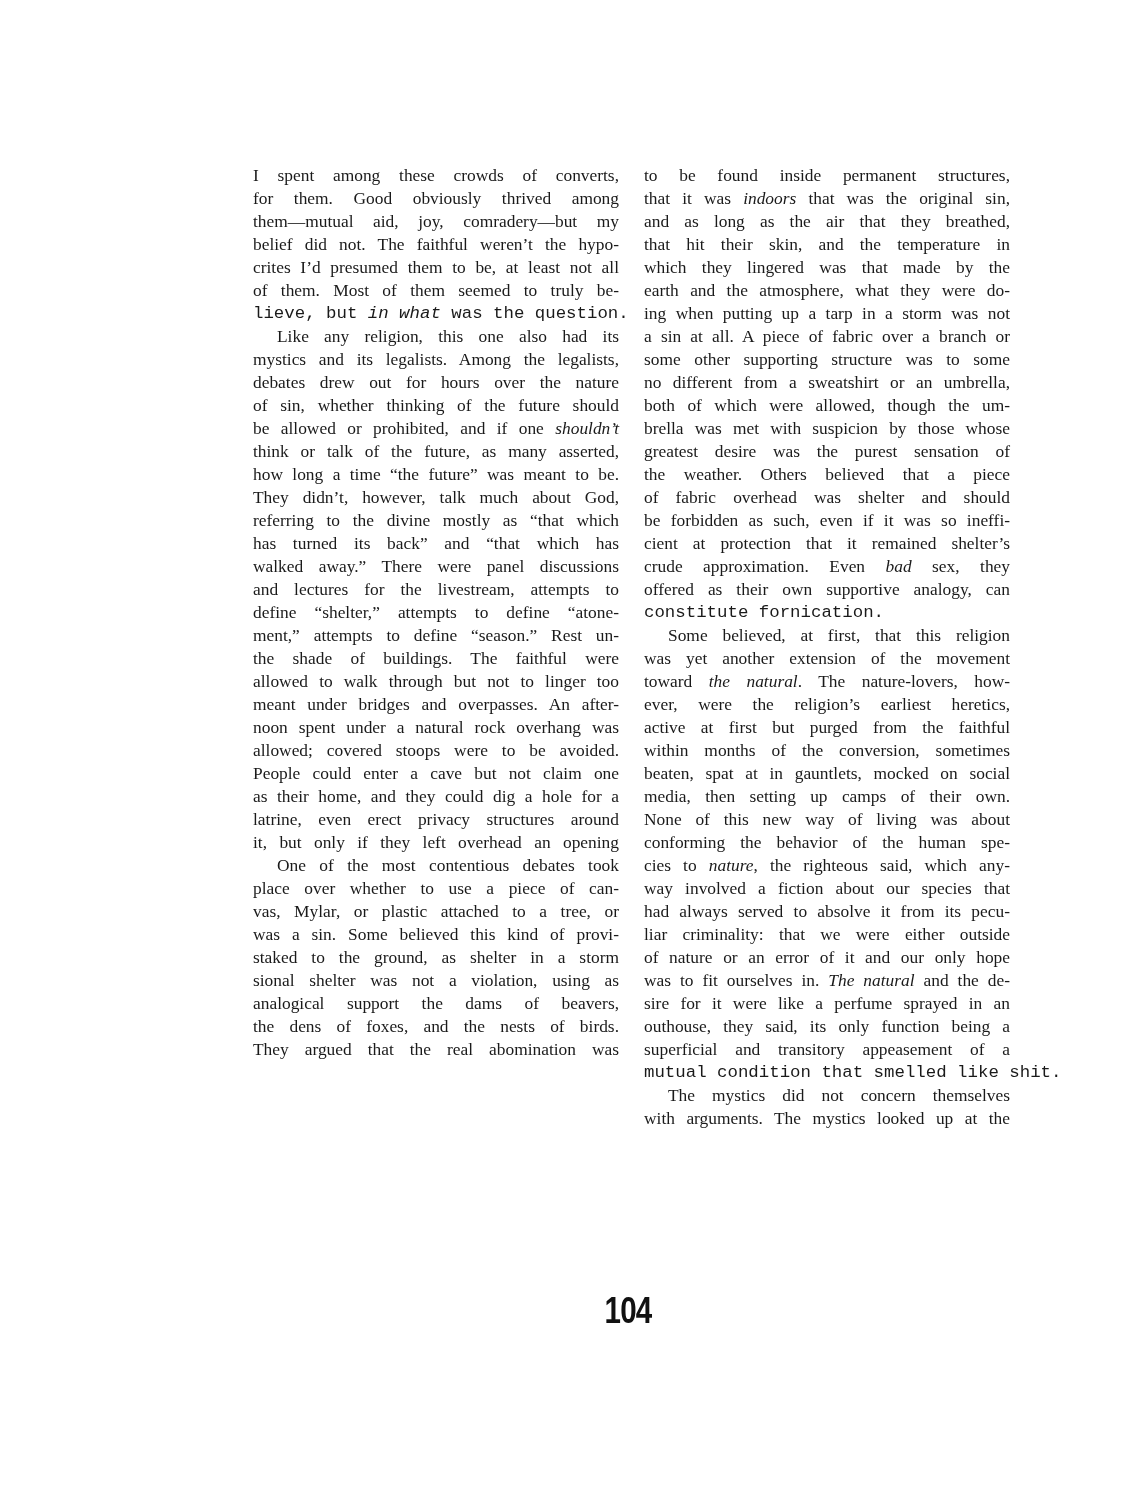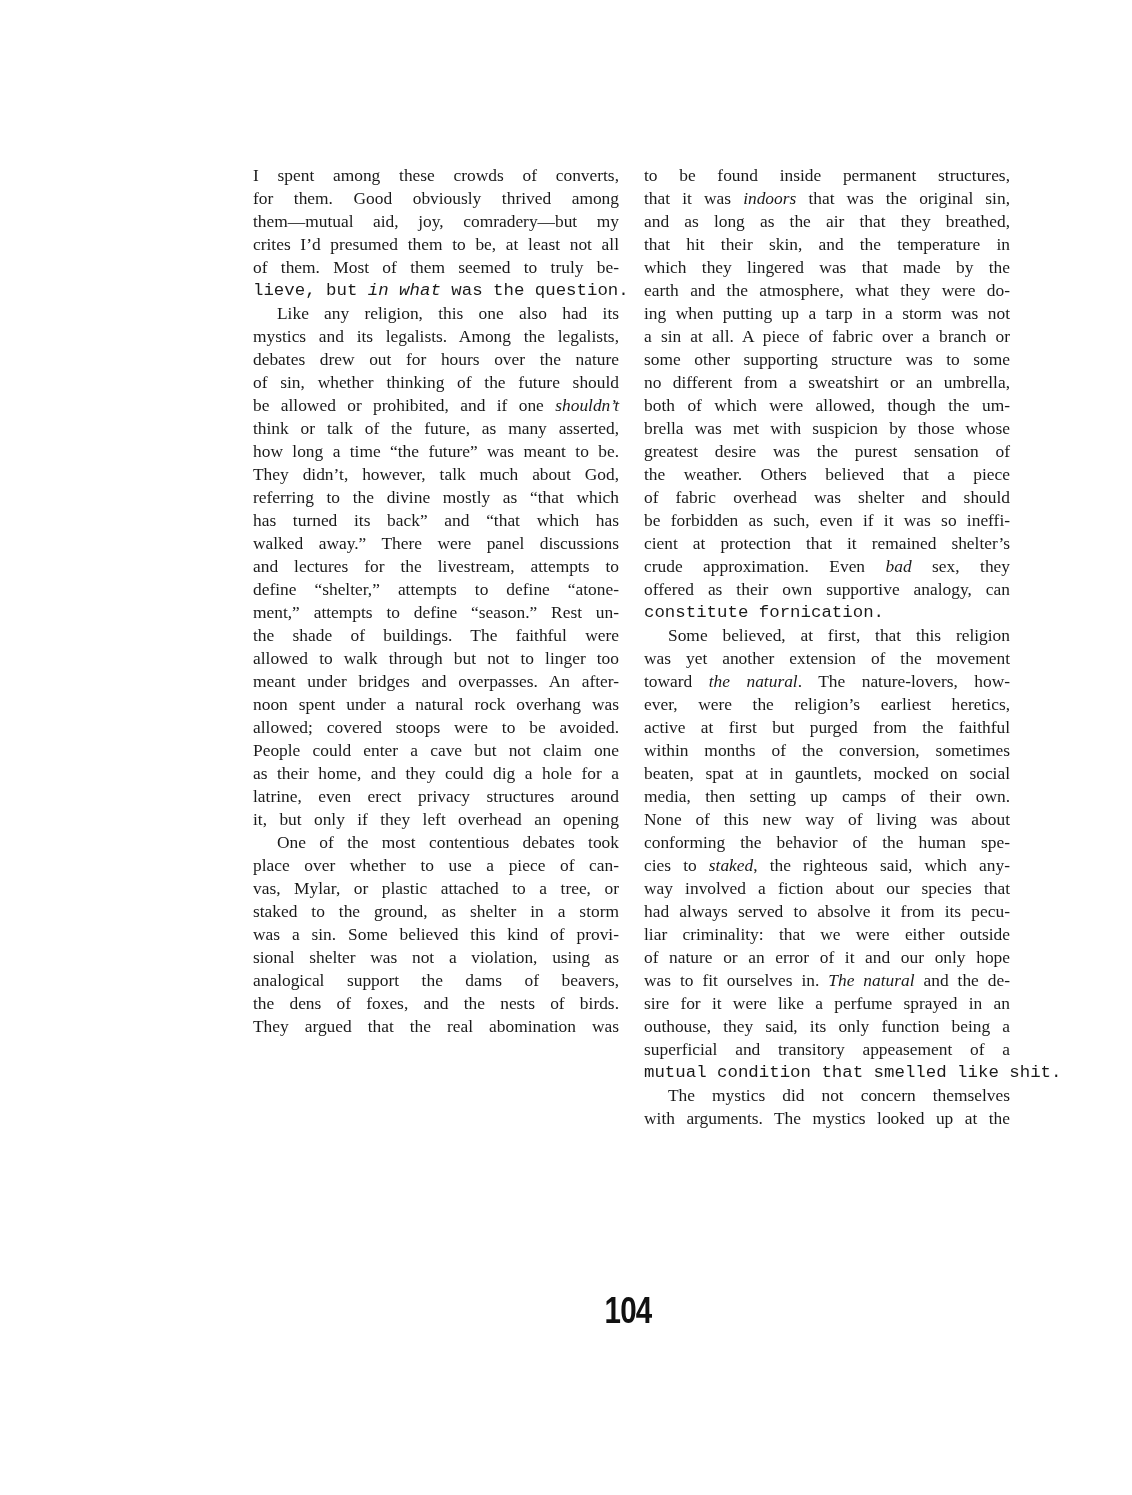--- a/index.html
+++ b/index.html
@@ -61,20 +61,21 @@
     }
   </style>
 </head>
 <body>
 
 <div class="page">
   <div class="column col-left">
       <span class="line">I spent among these crowds of converts,</span>
       <span class="line">for them. Good obviously thrived among</span>
       <span class="line">them—mutual aid, joy, comradery—but my</span>
+      <span class="line">belief did not. The faithful weren’t the hypo-</span>
       <span class="line">crites I’d presumed them to be, at least not all</span>
       <span class="line">of them. Most of them seemed to truly be-</span>
       <span class="line last"><span>lieve, but </span><i>in what</i><span> was the question.</span></span>
       <span class="line indent">Like any religion, this one also had its</span>
       <span class="line">mystics and its legalists. Among the legalists,</span>
       <span class="line">debates drew out for hours over the nature</span>
       <span class="line">of sin, whether thinking of the future should</span>
       <span class="line"><span>be allowed or prohibited, and if one </span><i>shouldn’t</i><span></span></span>
       <span class="line">think or talk of the future, as many asserted,</span>
       <span class="line">how long a time “the future” was meant to be.</span>
@@ -90,22 +91,22 @@
       <span class="line">meant under bridges and overpasses. An after-</span>
       <span class="line">noon spent under a natural rock overhang was</span>
       <span class="line">allowed; covered stoops were to be avoided.</span>
       <span class="line">People could enter a cave but not claim one</span>
       <span class="line">as their home, and they could dig a hole for a</span>
       <span class="line">latrine, even erect privacy structures around</span>
       <span class="line">it, but only if they left overhead an opening</span>
       <span class="line indent">One of the most contentious debates took</span>
       <span class="line">place over whether to use a piece of can-</span>
       <span class="line">vas, Mylar, or plastic attached to a tree, or</span>
+      <span class="line">was a sin. Some believed this kind of provi-</span>
       <span class="line">staked to the ground, as shelter in a storm</span>
-      <span class="line">was a sin. Some believed this kind of provi-</span>
       <span class="line">sional shelter was not a violation, using as</span>
       <span class="line">analogical support the dams of beavers,</span>
       <span class="line">the dens of foxes, and the nests of birds.</span>
       <span class="line">They argued that the real abomination was</span>
     </div>
   <div class="column col-right">
       <span class="line">to be found inside permanent structures,</span>
       <span class="line"><span>that it was </span><i>indoors</i><span> that was the original sin,</span></span>
       <span class="line">and as long as the air that they breathed,</span>
       <span class="line">that hit their skin, and the temperature in</span>
@@ -128,21 +129,21 @@
       <span class="line indent">Some believed, at first, that this religion</span>
       <span class="line">was yet another extension of the movement</span>
       <span class="line"><span>toward </span><i>the natural</i><span>. The nature-lovers, how-</span></span>
       <span class="line">ever, were the religion’s earliest heretics,</span>
       <span class="line">active at first but purged from the faithful</span>
       <span class="line">within months of the conversion, sometimes</span>
       <span class="line">beaten, spat at in gauntlets, mocked on social</span>
       <span class="line">media, then setting up camps of their own.</span>
       <span class="line">None of this new way of living was about</span>
       <span class="line">conforming the behavior of the human spe-</span>
-      <span class="line"><span>cies to </span><i>staked</i><span>, the righteous said, which any-</span></span>
+      <span class="line"><span>cies to </span><i>nature</i><span>, the righteous said, which any-</span></span>
       <span class="line">way involved a fiction about our species that</span>
       <span class="line">had always served to absolve it from its pecu-</span>
       <span class="line">liar criminality: that we were either outside</span>
       <span class="line">of nature or an error of it and our only hope</span>
       <span class="line"><span>was to fit ourselves in. </span><i>The natural</i><span> and the de-</span></span>
       <span class="line">sire for it were like a perfume sprayed in an</span>
       <span class="line">outhouse, they said, its only function being a</span>
       <span class="line">superficial and transitory appeasement of a</span>
       <span class="line last">mutual condition that smelled like shit.</span>
       <span class="line indent">The mystics did not concern themselves</span>

